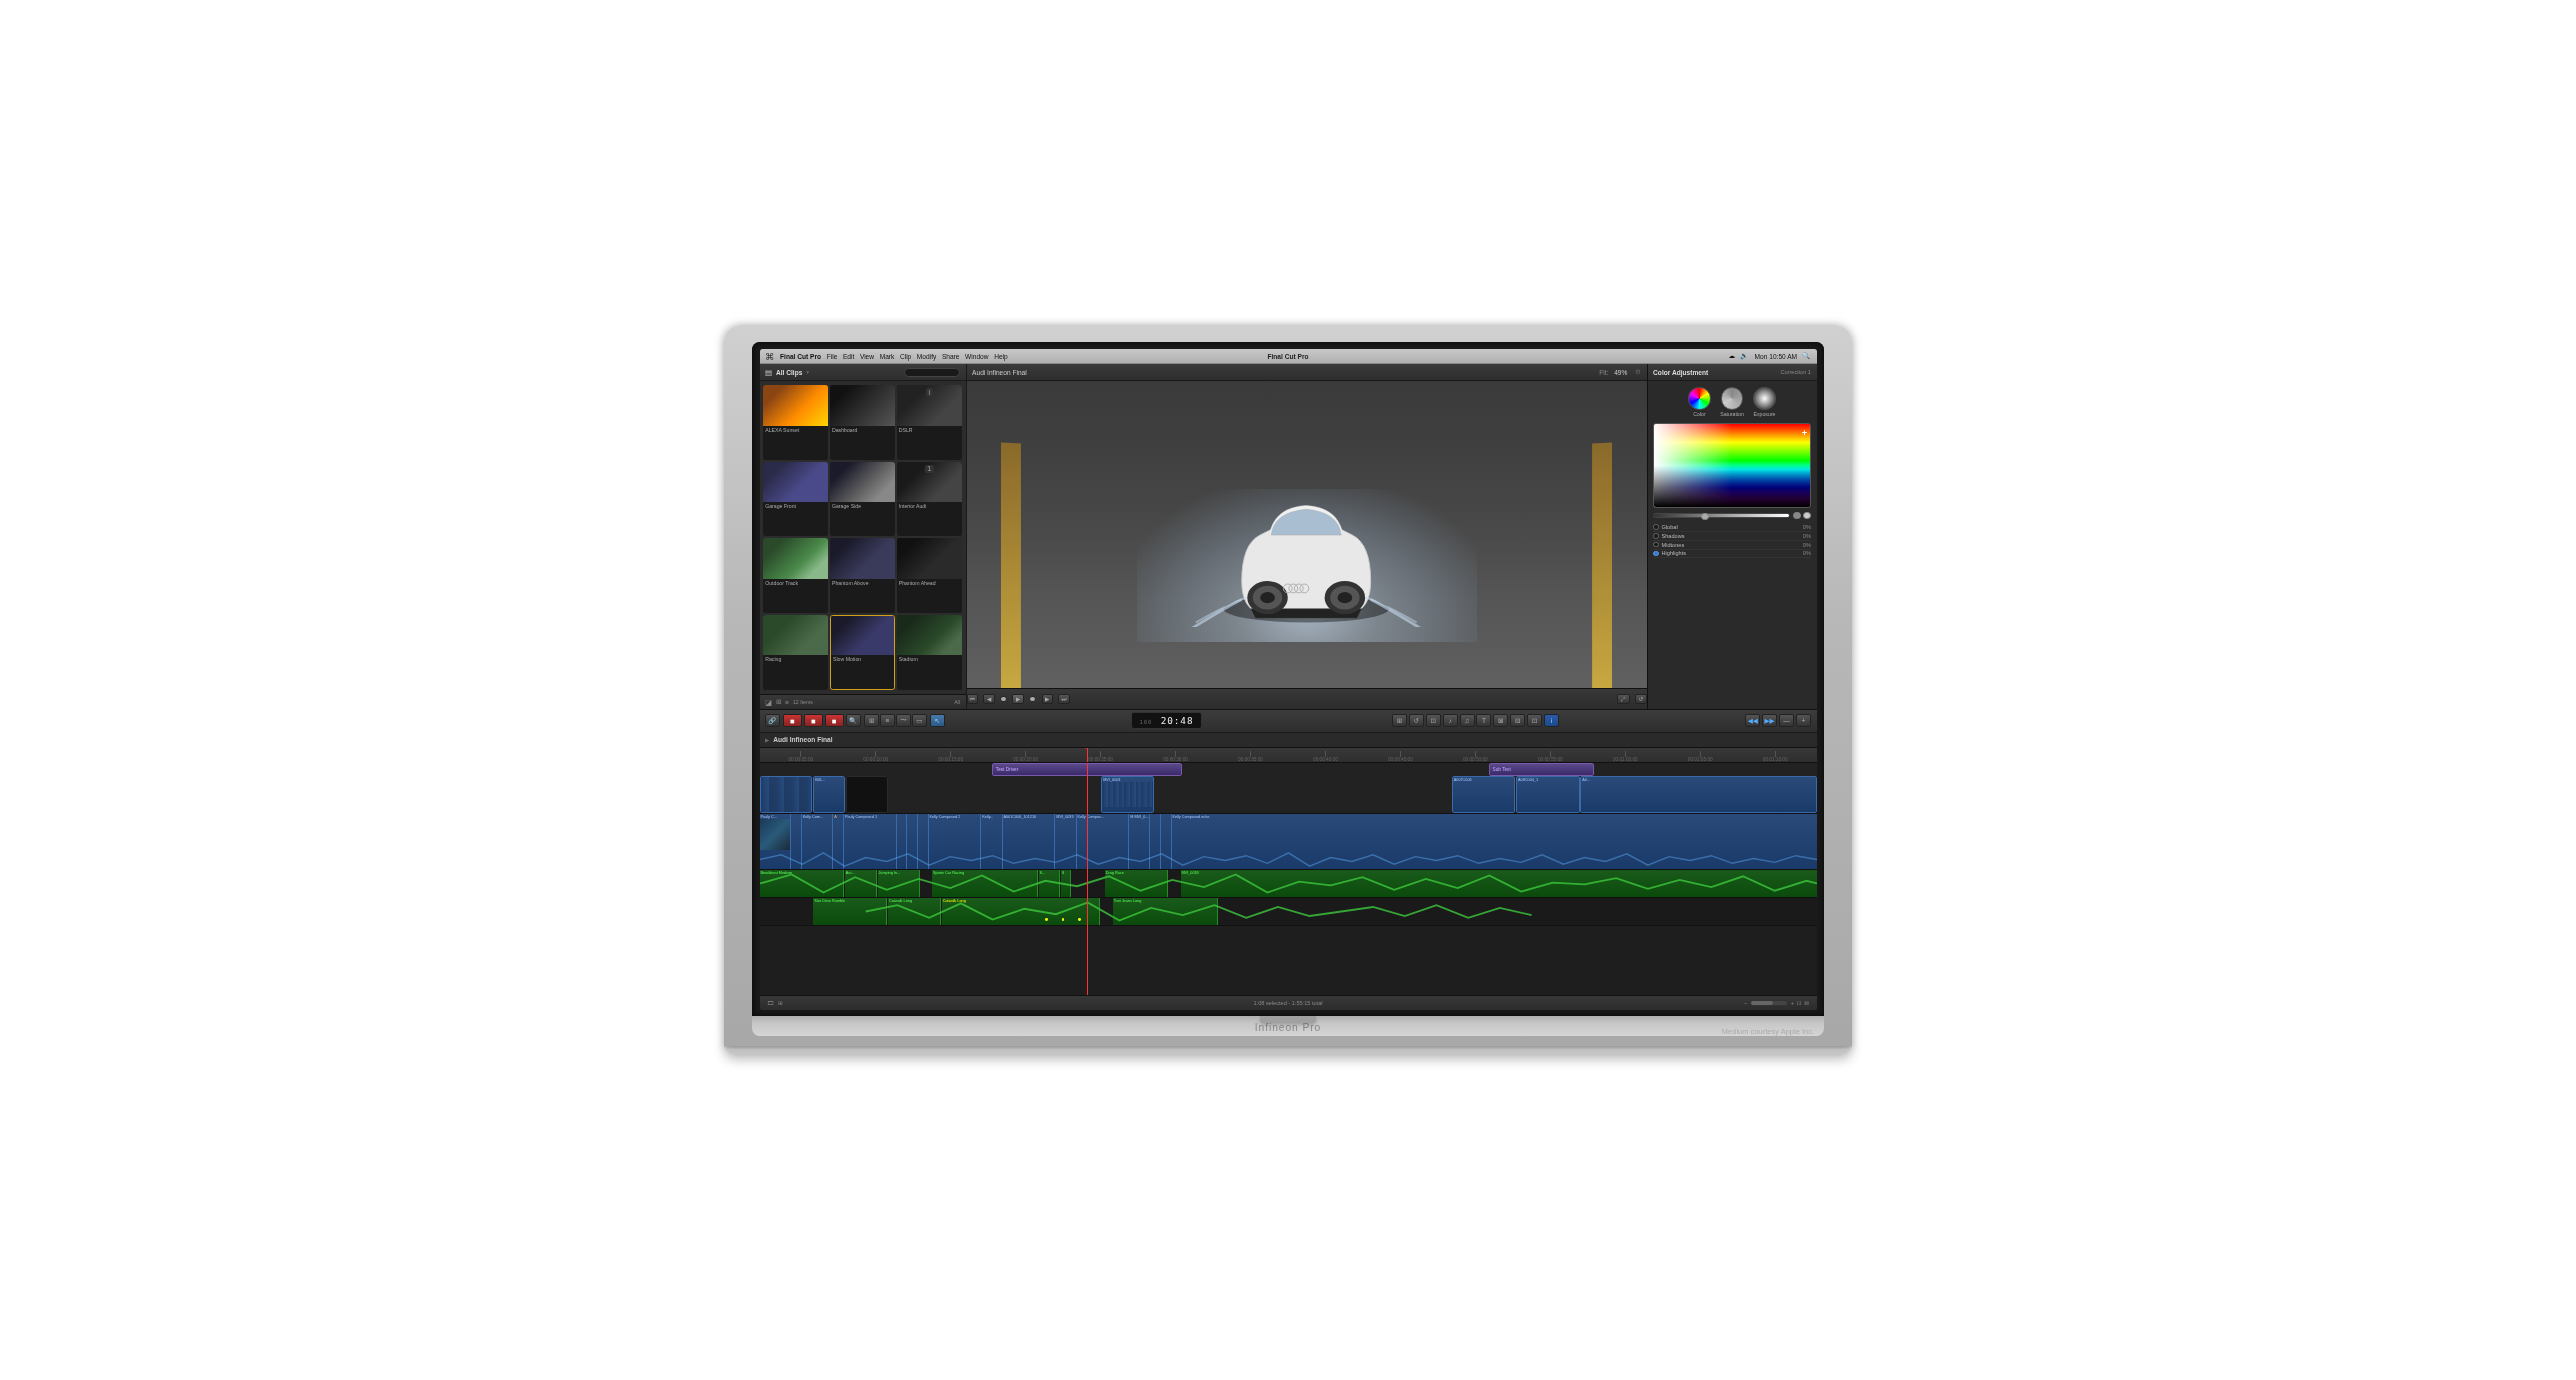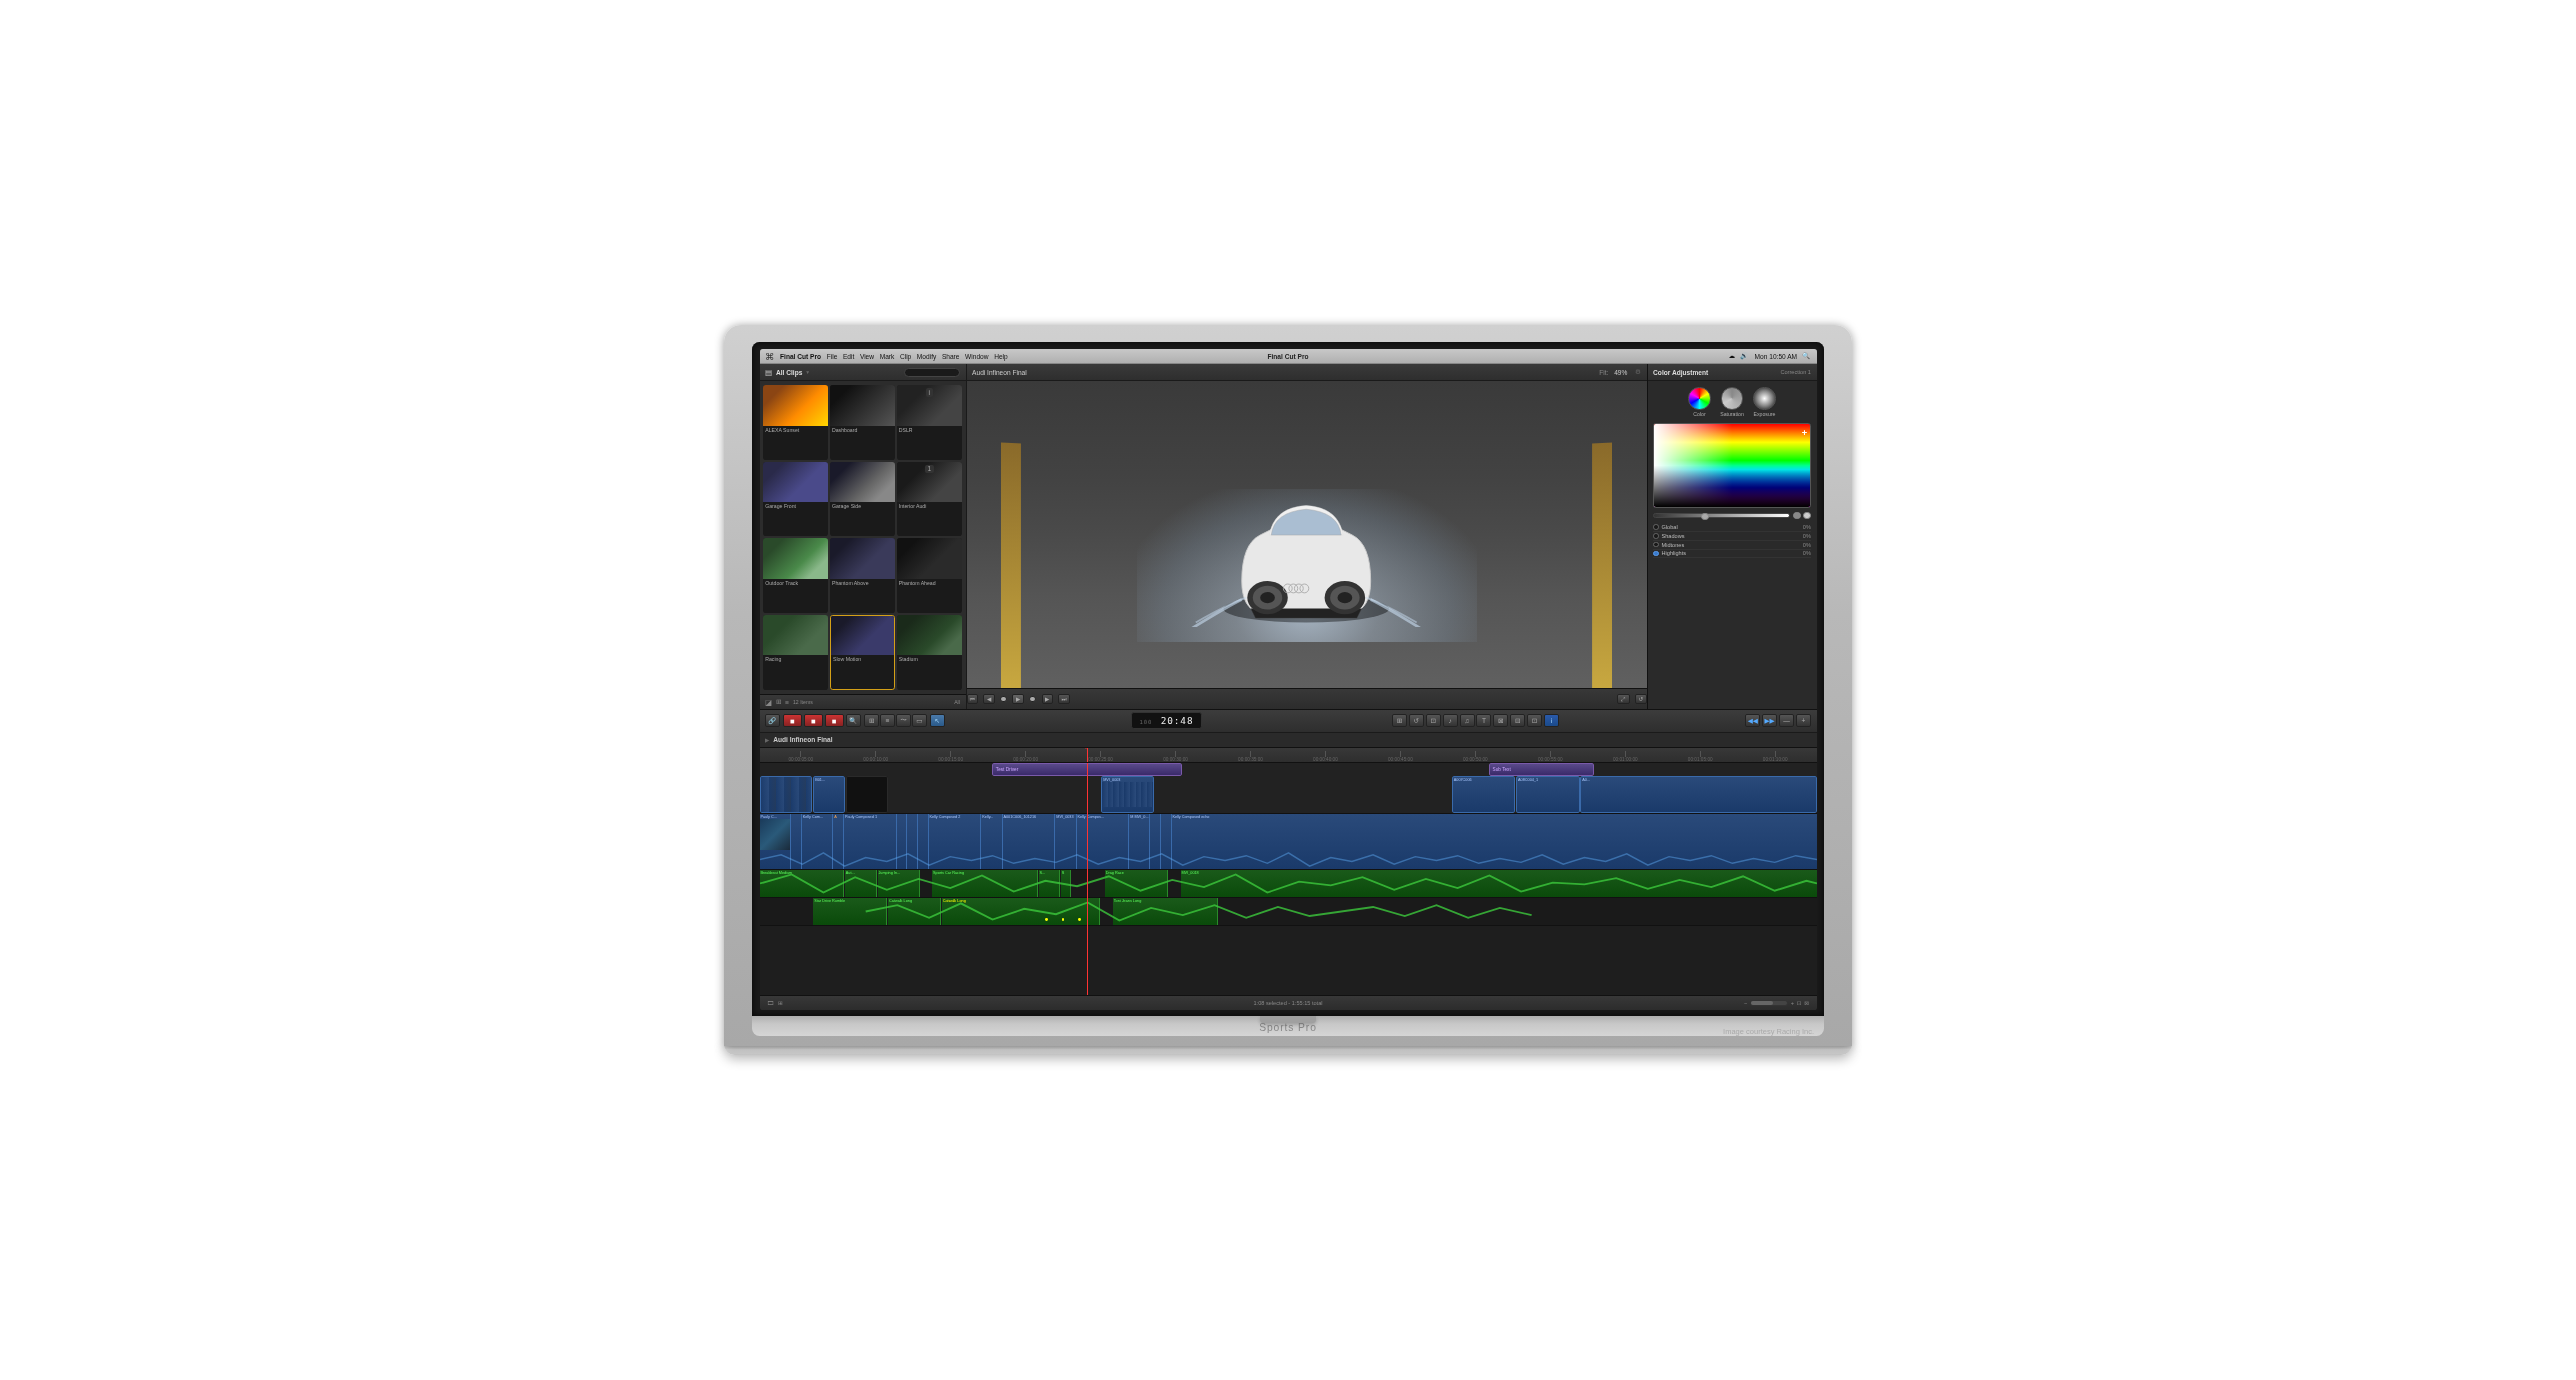--- a/index.html
+++ b/index.html
@@ -1252,21 +1252,21 @@
                 <span>⊠</span>
               </div>
             </div>
           </div>
         </div>
       </div>
     </div>
 
     <div class="macbook-bottom">
       <div class="trackpad-notch"></div>
-      <span class="macbook-label">Sports Pro</span>
+      <span class="macbook-label">Infineon Pro</span>
     </div>
   </div>
 
   <div class="macbook-base"></div>
 
-  <div class="courtesy-text">Image courtesy Racing Inc.</div>
+  <div class="courtesy-text">Medium courtesy Apple Inc.</div>
 </div>
 
 
 </body></html>

